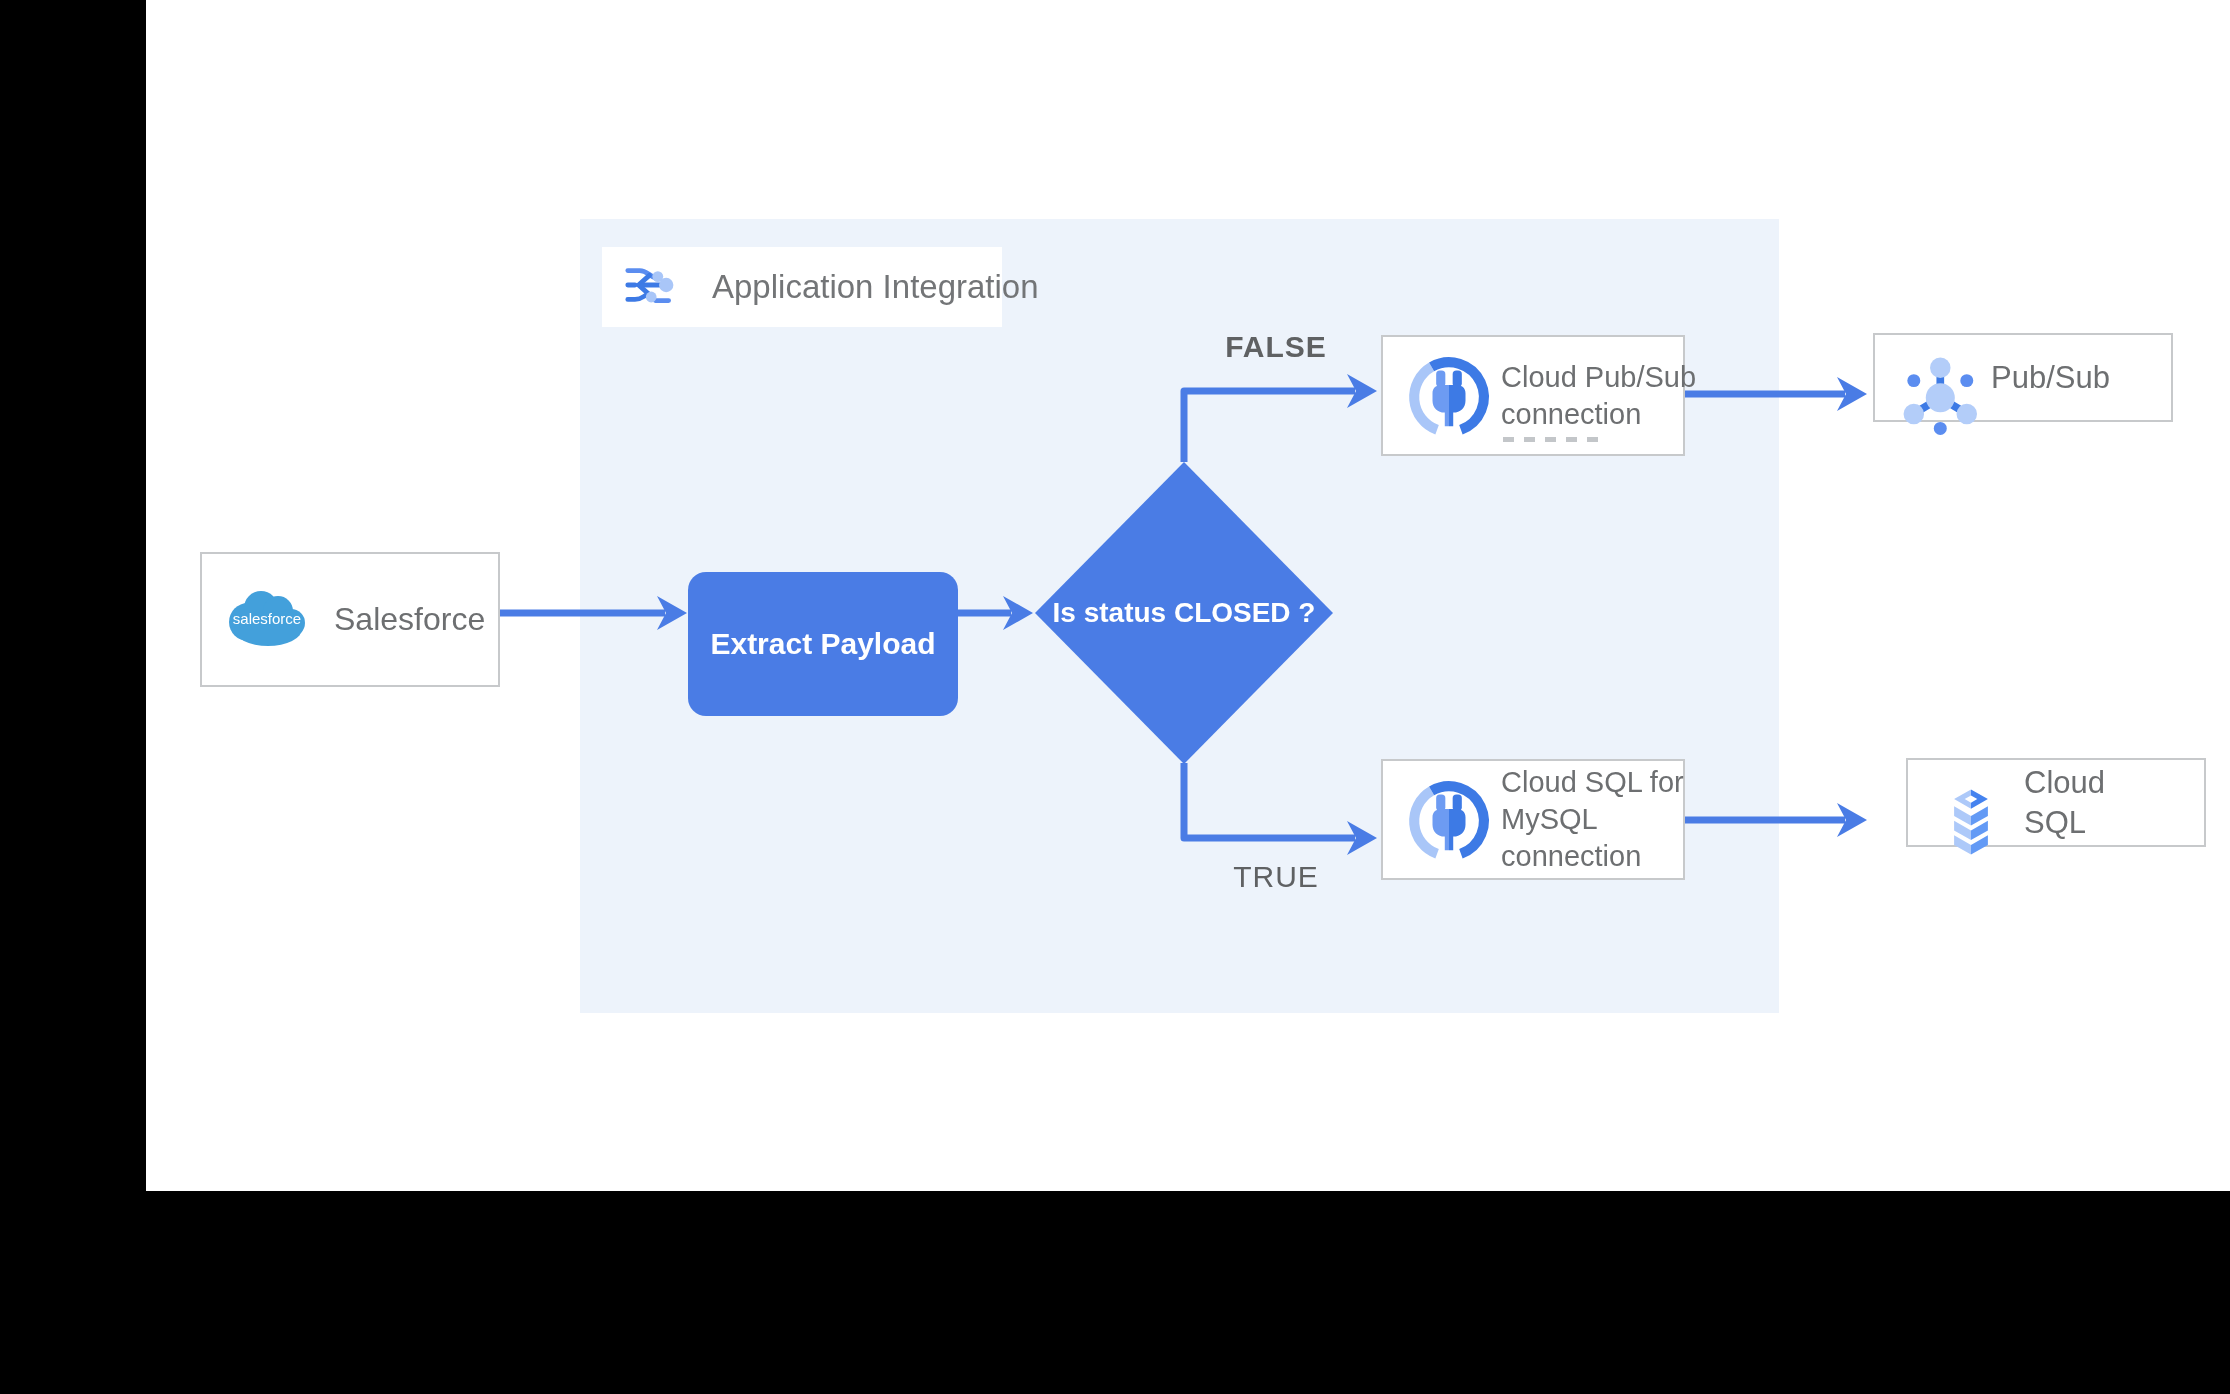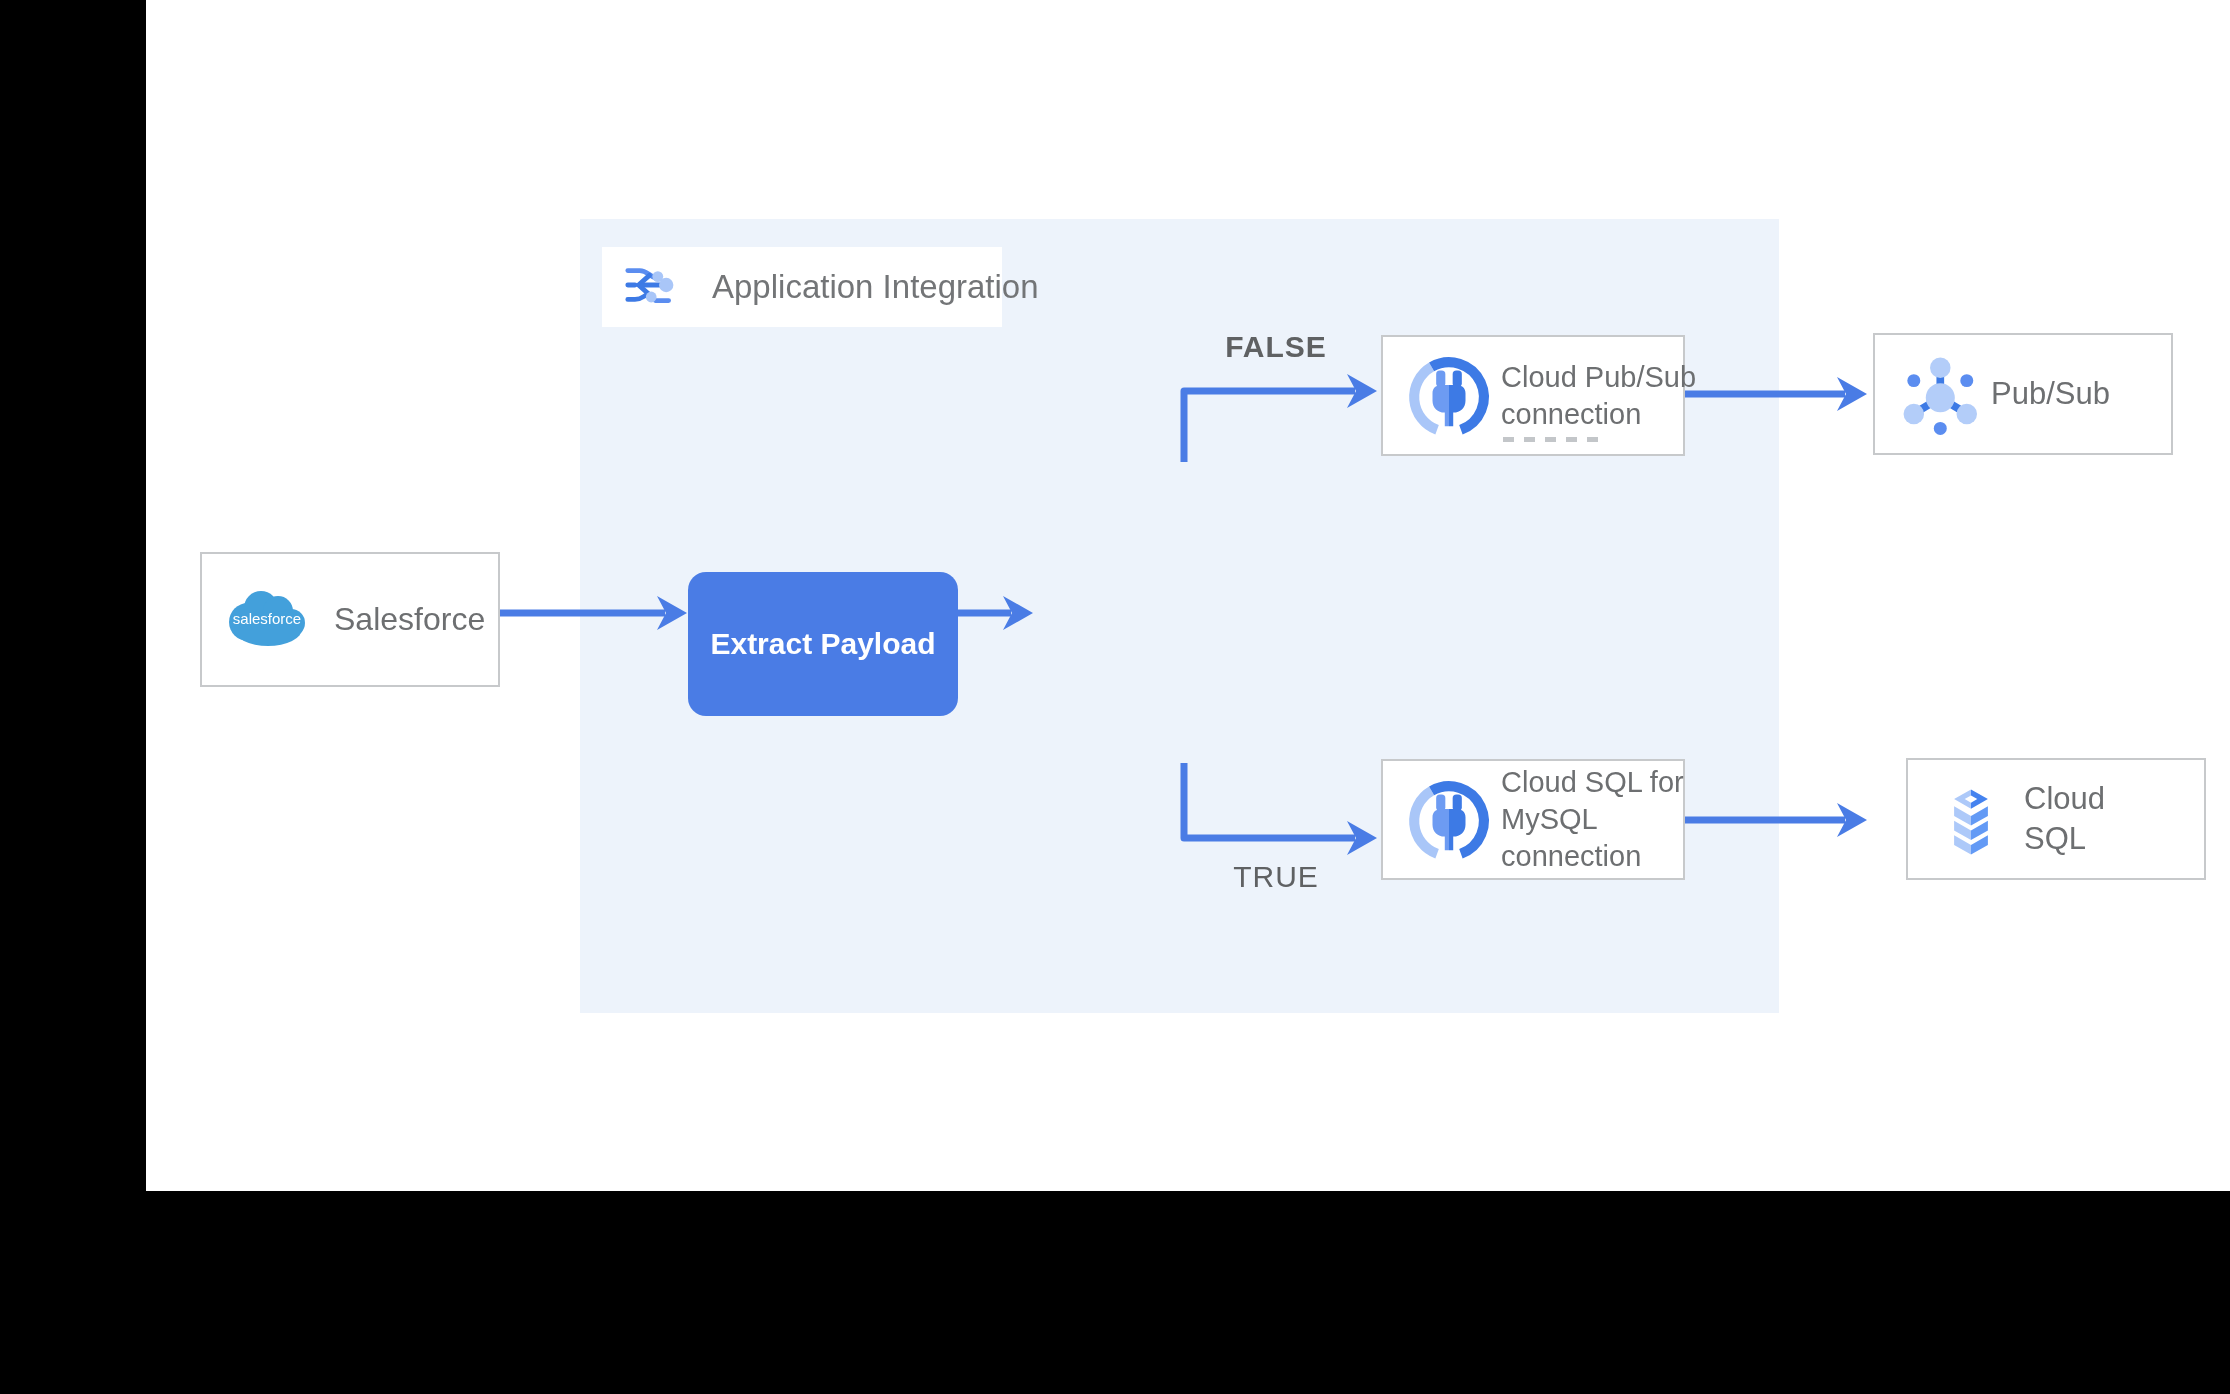--- a/index.html
+++ b/index.html
@@ -34,21 +34,21 @@
 
   .conn-box{left:1381px;width:304px;height:121px;padding-left:118px;box-sizing:border-box;}
   .conn-box .icon-plug{position:absolute;left:22px;top:16px;}
   .conn-lines{display:flex;flex-direction:column;justify-content:center;}
   .conn-lines div{font-size:29px;line-height:37px;color:#6d6f71;white-space:nowrap;}
   #pubsub-conn-box{top:335px;}
   #sql-conn-box{top:759px;}
   .clip-marks{position:absolute;left:120px;top:100px;width:104px;height:5px;
       background:repeating-linear-gradient(90deg,#c3c6c9 0 11px,transparent 11px 21px);}
 
-  .prod-box{left:1873px;width:300px;height:122px;padding-left:116px;box-sizing:border-box;}
+  .prod-box{left:1873px;width:300px;height:89px;padding-left:116px;box-sizing:border-box;}
   .prod-box .picon{position:absolute;}
   .prod-lines div{font-size:31px;line-height:40px;color:#6d6f71;white-space:nowrap;}
   #pubsub-box{top:333px;}
   #cloudsql-box{top:758px;margin-left:33px;}
 
   .branch-label{position:absolute;width:120px;text-align:center;font-size:30px;color:#5f6163;letter-spacing:1px;}
   #false-label{left:1216px;top:330px;font-weight:bold;}
   #true-label{left:1216px;top:860px;}
 </style>
 </head>
@@ -111,20 +111,28 @@
         <text x="43" y="38" text-anchor="middle" font-size="15" fill="#ffffff" font-family="Liberation Sans, sans-serif">salesforce</text>
       </svg>
     </span>
     <span class="ntext">Salesforce</span>
   </div>
 
   <div id="extract-box">
     <span class="ntext">Extract Payload</span>
   </div>
 
+  <div id="decision">
+    <svg width="298" height="302" viewBox="0 0 298 302">
+      <polygon points="149,0 298,151 149,302 0,151" fill="#4a7ce5"></polygon>
+    </svg>
+    <div class="overlay">
+      <span class="ntext">Is status CLOSED ?</span>
+    </div>
+  </div>
 
   <div id="false-label" class="branch-label">FALSE</div>
   <div id="true-label" class="branch-label">TRUE</div>
 
   <div id="pubsub-conn-box" class="node conn-box">
     <span class="icon-plug">
       <svg width="88" height="88" viewBox="0 0 48 48">
         <defs>
           <linearGradient id="plugGrad" gradientUnits="userSpaceOnUse" x1="0" y1="0" x2="48" y2="0">
             <stop offset="0.5" stop-color="#6d9bf2"></stop>

